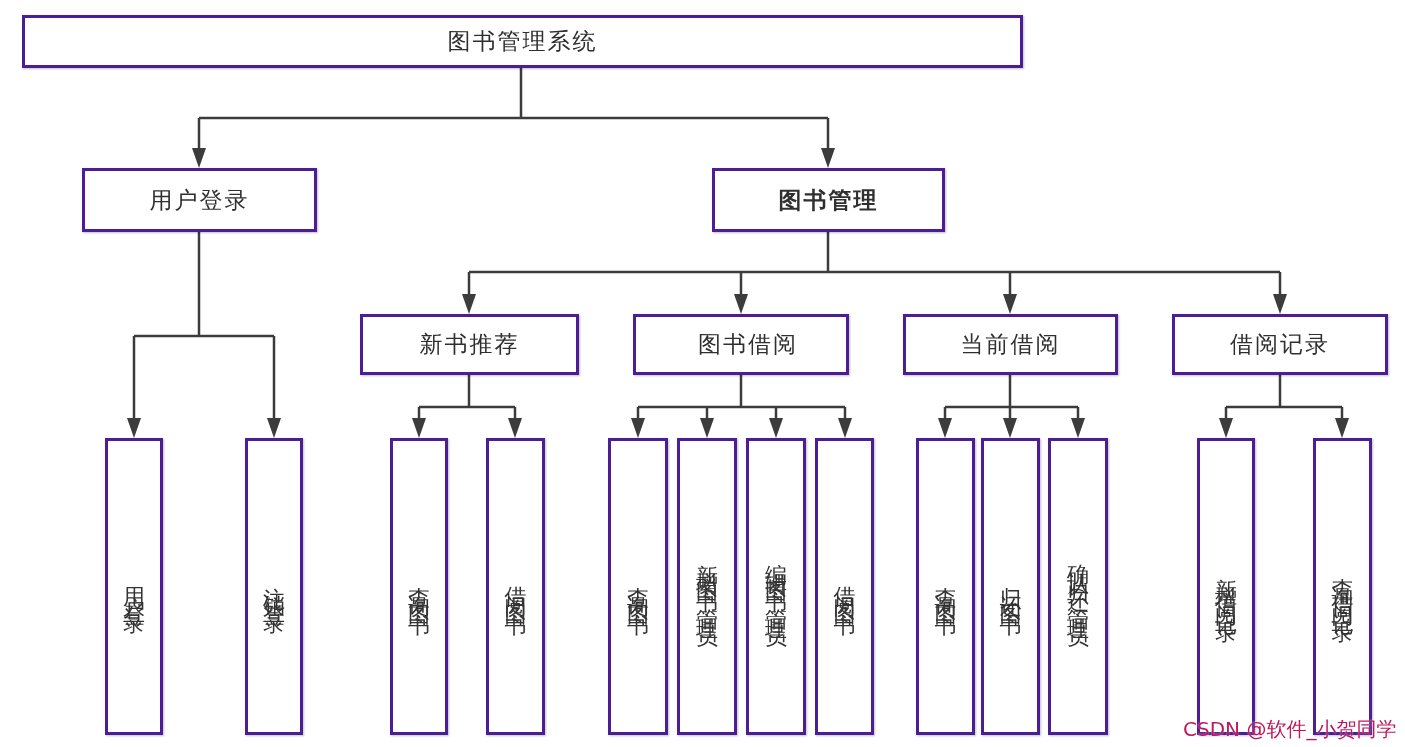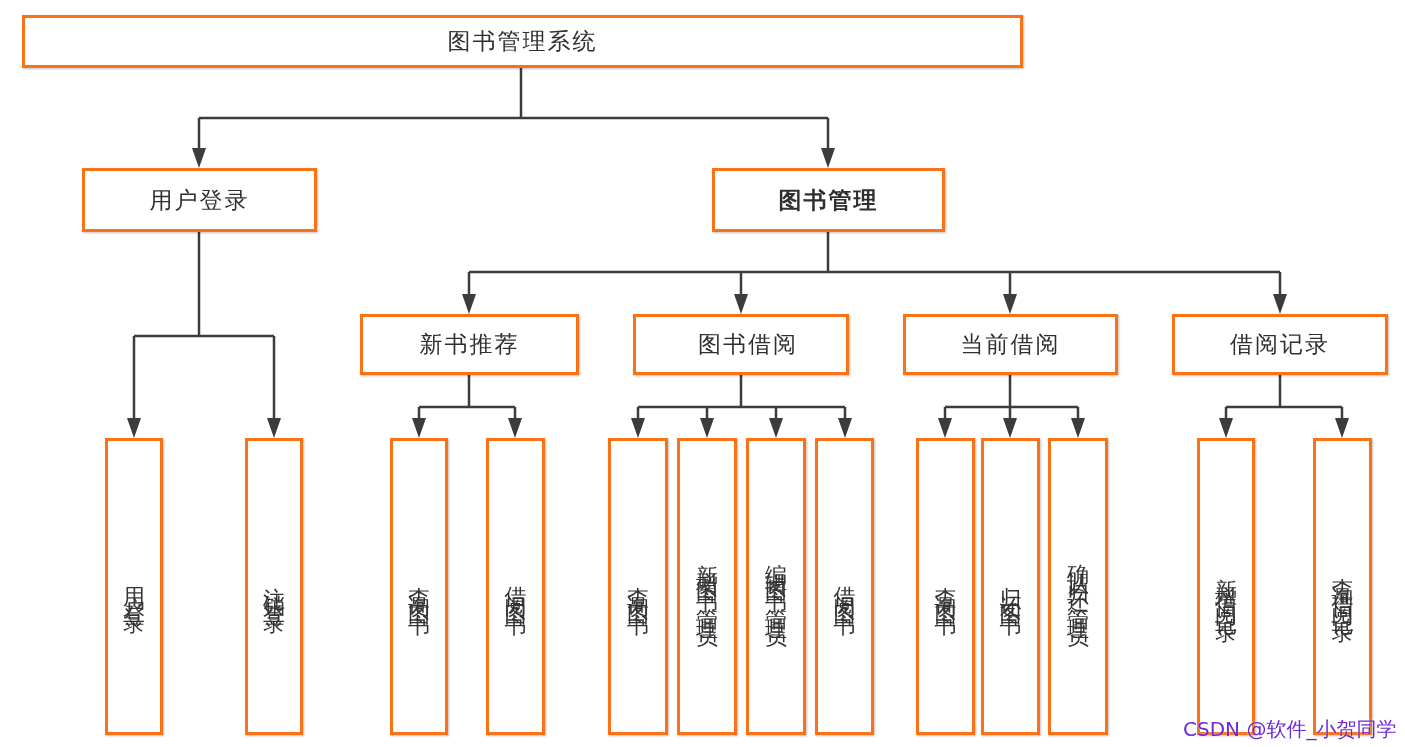--- a/index.html
+++ b/index.html
@@ -27,21 +27,21 @@
     stroke-width: 2.5;
   }
   .connectors polygon {
     fill: #3c3c3c;
     stroke: none;
   }
   .hbox, .leaf {
     position: absolute;
     box-sizing: border-box;
     background: #ffffff;
-    border: 3px solid #f97316;
+    border: 3px solid #4c1d95;
     display: flex;
     align-items: center;
     justify-content: center;
     z-index: 1;
     box-shadow: 1px 1px 2px rgba(0,0,0,0.25);
   }
   .hbox {
     height: 64px;
     font-size: 23px;
     color: #2f2f2f;
@@ -60,21 +60,21 @@
     color: #333333;
     line-height: 1;
     white-space: nowrap;
   }
   .watermark {
     position: absolute;
     left: 1183px;
     top: 716px;
     z-index: 5;
     font-size: 20px;
-    color: #6d28d9;
+    color: #be185d;
     white-space: nowrap;
     text-shadow: 0 0 2px rgba(255,255,255,0.7);
   }
 </style>
 </head>
 <body>
 
 <div class="canvas">
 
   <svg class="connectors" viewBox="0 0 1405 747" xmlns="http://www.w3.org/2000/svg">

